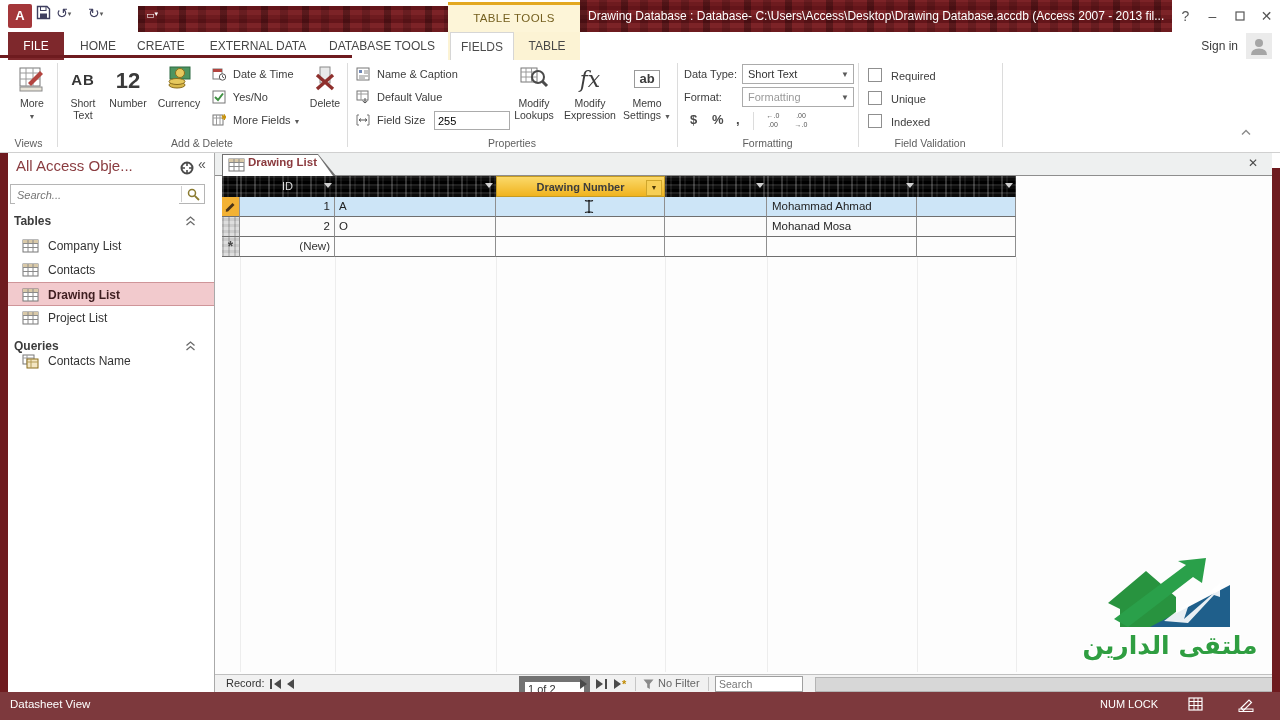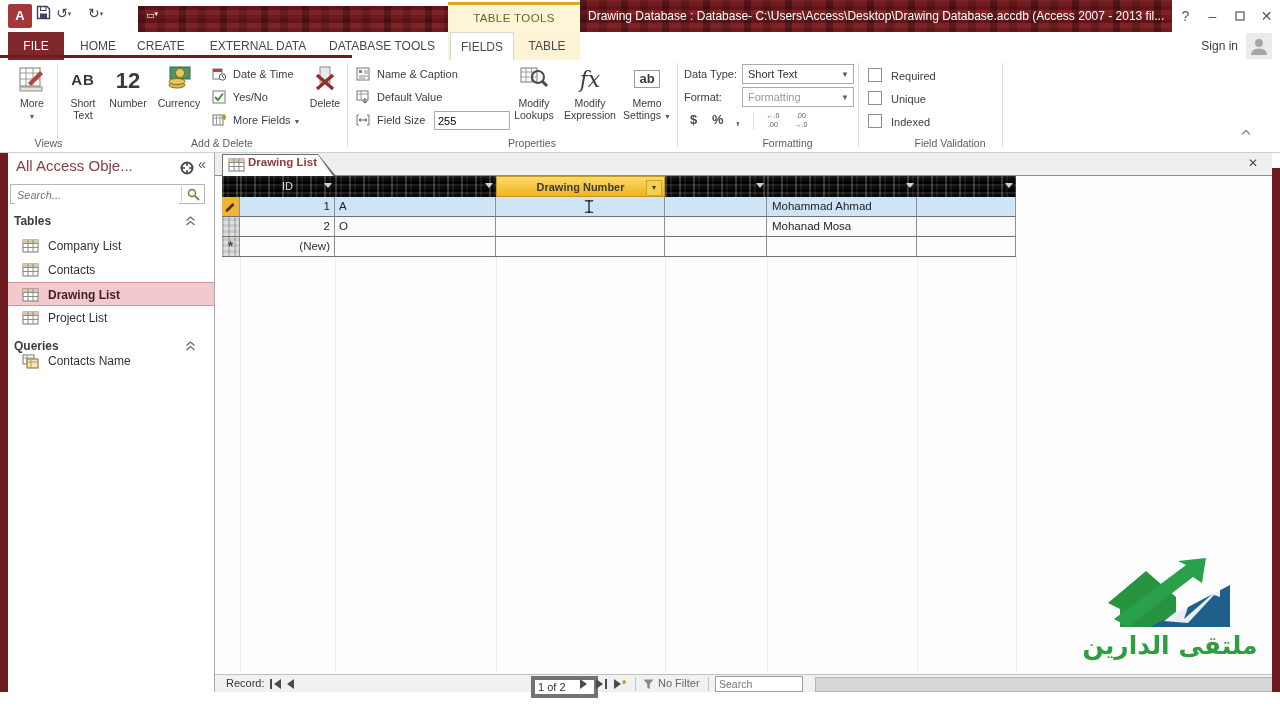--- a/index.html
+++ b/index.html
@@ -30,21 +30,21 @@
   .tabrow{position:absolute;left:0;top:32px;width:1280px;height:28px;background:#ffffff;}
   .ctx-tint{position:absolute;left:448px;top:0;width:132px;height:28px;background:#fcf3d4;}
   .rtab{position:absolute;top:0;height:28px;line-height:28px;text-align:center;font-size:12px;color:#474747;cursor:default;}
   .rtab.file{background:#7e282c;color:#ffffff;}
   .rtab.active{background:#ffffff;border:1px solid #d6d6d6;border-bottom:none;box-sizing:border-box;color:#4c4c4c;z-index:2;}
   .signin{position:absolute;left:1180px;top:3px;width:58px;height:22px;line-height:22px;font-size:12px;color:#3b3b3b;text-align:right;}
   .avatar{position:absolute;left:1246px;top:1px;width:26px;height:26px;background:#ebebeb;text-align:center;}
   
   .ribbon{position:absolute;left:0;top:60px;width:1280px;height:92px;background:#ffffff;border-bottom:1px solid #d0d0d0;box-sizing:content-box;}
   .vsep{position:absolute;top:3px;height:84px;width:1px;background:#dcdcdc;}
-  .glabel{position:absolute;top:77px;height:14px;font-size:10.5px;color:#5e5e5e;text-align:center;margin-left:20px;}
+  .glabel{position:absolute;top:77px;height:14px;font-size:10.5px;color:#5e5e5e;text-align:center;}
   .rbl{position:absolute;top:2px;height:73px;text-align:center;font-size:10.5px;color:#3d3d3d;line-height:12px;}
   .rbl .ic{display:block;height:32px;margin-top:3px;}
   .rsm{position:absolute;height:21px;line-height:21px;font-size:11px;color:#3d3d3d;white-space:nowrap;}
   .rsm svg{vertical-align:-3px;margin-right:4px;}
   .dd{font-size:7px;color:#5a5a5a;}
   .glyph-ab{font-weight:bold;font-size:15px;letter-spacing:1px;color:#363636;line-height:30px;}
   .glyph-12{font-weight:bold;font-size:22px;color:#3a3a3a;line-height:32px;}
   .combo{position:absolute;height:20px;box-sizing:border-box;border:1px solid #ababab;background:#ffffff;
          font-size:11px;line-height:18px;padding-left:5px;text-align:left;}
   .combo .dd{position:absolute;right:4px;top:1px;font-size:8px;line-height:18px;}
@@ -85,21 +85,21 @@
   .row-blue{background:#cde5f7;}
   .guide{position:absolute;width:1px;background:#ededed;top:81px;height:415px;}
   .editcell{position:absolute;left:495px;top:196px;width:171px;height:22px;background:#fff;border:2px solid #262626;
             box-sizing:border-box;z-index:5;font-size:11.5px;line-height:18px;padding-left:4px;}
   .caret{display:inline-block;width:1px;height:13px;background:#000;vertical-align:-2px;margin-left:1px;}
   
   .recbar{position:absolute;left:215px;top:674px;width:1057px;height:18px;background:#f1f1f1;border-top:1px solid #c0c0c0;
           box-sizing:border-box;font-size:11px;color:#333;}
   .recbar .txt{position:absolute;top:0;line-height:17px;}
   .navic{position:absolute;top:4px;}
-  .recbox{position:absolute;left:316px;top:1px;width:56px;height:14px;background:#fff;border:4px solid #737373;
+  .recbox{position:absolute;left:304px;top:1px;width:56px;height:14px;background:#fff;border:6px solid #737373;
           font-size:11px;line-height:14px;padding-left:3px;}
   .srchbox{position:absolute;left:500px;top:1px;width:86px;height:14px;background:#fff;border:1px solid #9f9f9f;}
   .srchbox input{width:78px;height:12px;border:none;outline:none;font-size:10.5px;padding:1px 3px;font-family:"Liberation Sans",sans-serif;}
   .hscroll{position:absolute;left:600px;top:2px;width:500px;height:13px;background:#d7d7d7;border:1px solid #b4b4b4;}
   
   .statusbar{position:absolute;left:0;top:692px;width:1280px;height:28px;background:#7d393d;color:#fff;font-size:11.5px;}
   
   .strip{position:absolute;width:8px;background:#6e1b1f;z-index:40;}
   .watermark{position:absolute;left:1070px;top:557px;width:205px;height:118px;z-index:50;pointer-events:none;text-align:center;}
   .wm-text{position:absolute;left:0;top:74px;width:200px;font-family:"DejaVu Sans",sans-serif;direction:rtl;
@@ -490,20 +490,32 @@
         <path d="M0.5 0.5 H10.5 L6.8 5 V10 L4.2 8.5 V5 Z" fill="#8a8a8a"></path>
       </svg>
     <span class="txt" style="left:443px;color:#666;">No Filter</span>
     <div class="abs" style="left:493px;top:2px;width:1px;height:14px;background:#c6c6c6;"></div>
     <div class="srchbox">
       <input type="text" placeholder="Search" style="">
     </div>
     <div class="hscroll"></div>
   </div>
 
+  <div class="statusbar">
+    <span class="abs" style="left:10px;top:0;line-height:24px;">Datasheet View</span>
+    <span class="abs" style="left:1100px;top:0;line-height:24px;font-size:11px;">NUM LOCK</span>
+    <svg class="abs" style="left:1188px;top:5px;" width="15" height="14" viewBox="0 0 15 14">
+        <rect x="1" y="1" width="13" height="12" fill="none" stroke="#fff" stroke-width="1.2"></rect>
+        <path d="M1 4.5 H14 M1 8.5 H14 M6 1 V13 M10 1 V13" stroke="#fff" stroke-width="1"></path>
+      </svg>
+    <svg class="abs" style="left:1238px;top:4px;" width="17" height="16" viewBox="0 0 17 16">
+        <path d="M3 12 L11 4 L13.5 6.5 L5.5 14.5 Z" fill="none" stroke="#fff" stroke-width="1.2"></path>
+        <rect x="1" y="13" width="14" height="2.5" fill="none" stroke="#fff" stroke-width="1"></rect>
+      </svg>
+  </div>
 
   <div class="strip" style="left:0;top:153px;height:539px;"></div>
   <div class="strip" style="left:1272px;top:168px;height:524px;"></div>
 
   <div class="watermark">
     <svg width="170" height="74" viewBox="0 0 170 74" style="margin-left:20px;">
       <polygon points="10,46 48,14 78,40 78,70 22,70 22,52" fill="#28933f"></polygon>
       <polygon points="16,62 88,8 80,4 108,1 104,26 95,20 30,70" fill="#2aa04a"></polygon>
       <polygon points="52,70 132,70 132,28" fill="#1f5f8b"></polygon>
       <path d="M66 64 L92 44 L86 62 L118 34 L110 36 L122 26 L122 40 L116 38 L90 66 Z" fill="#ffffff" opacity="0.9"></path>

